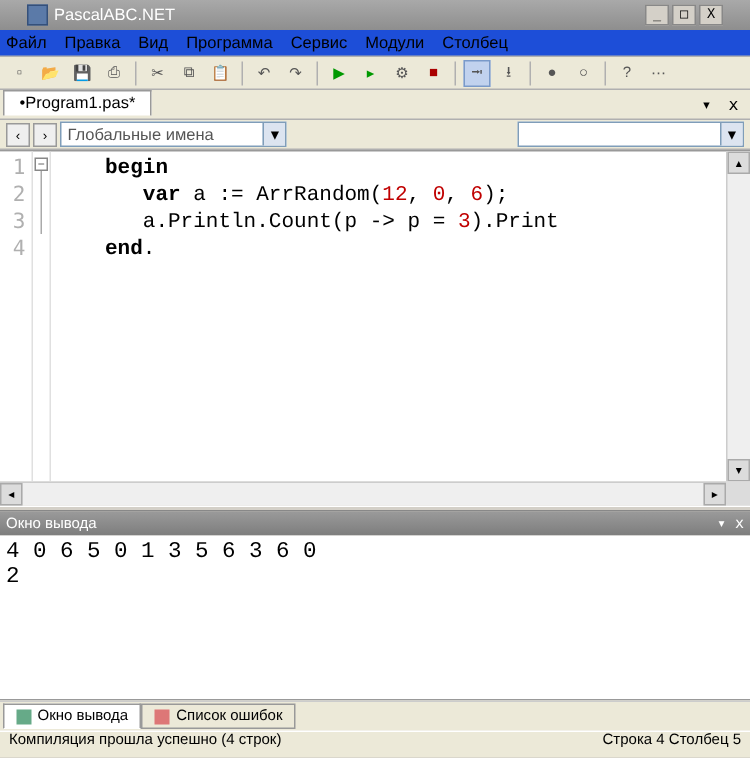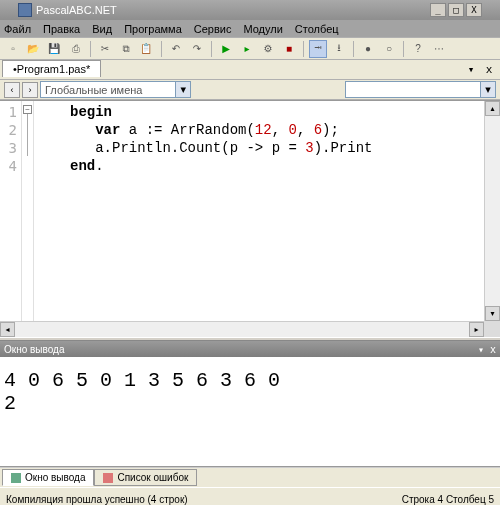--- a/index.html
+++ b/index.html
@@ -1,21 +1,21 @@
 <!DOCTYPE html>
 <html><head>
 <meta charset="utf-8">
 <style>
   * { margin:0; padding:0; box-sizing:border-box; }
   body { font-family: Tahoma, sans-serif; font-size:11px; background:#d4d0c8; width:500px; height:505px; overflow:hidden; display:flex; flex-direction:column; }
   .titlebar { height:20px; background:linear-gradient(#a9a9a9,#8e8e8e); color:#fff; display:flex; align-items:center; padding:0 18px; font-size:11px; }
   .titlebar .icon { width:14px; height:14px; background:#5b7aa8; margin-right:4px; border:1px solid #35507a; }
   .titlebar .sp { flex:1; }
   .winbtn { width:16px; height:14px; background:#d4d0c8; border:1px solid #888; margin-left:2px; display:flex; align-items:center; justify-content:center; font-family:monospace; font-size:9px; color:#000; cursor:pointer; }
-  .menubar { height:18px; background:#a3a3a3; display:flex; align-items:center; padding:0 4px; border-bottom:1px solid #b0b0b0; }
+  .menubar { height:18px; background:#1d4ed8; display:flex; align-items:center; padding:0 4px; border-bottom:1px solid #b0b0b0; }
   .menubar span { margin-right:12px; cursor:pointer; }
   .toolbar { height:22px; background:#ece9d8; display:flex; align-items:center; padding:0 4px; border-bottom:1px solid #b0b0b0; gap:3px; }
   .tbtn { width:18px; height:18px; display:flex; align-items:center; justify-content:center; border:1px solid transparent; cursor:pointer; font-size:10px; color:#555; }
   .tbtn.active { background:#c1d2ee; border:1px solid #7a9ac9; }
   .tsep { width:1px; height:16px; background:#b0b0b0; margin:0 2px; }
   .tabbar { height:20px; background:#ece9d8; display:flex; align-items:flex-start; padding:0 2px; border-bottom:1px solid #b0b0b0; }
   .tab { background:#fff; border:1px solid #999; border-bottom:none; padding:2px 10px; font-size:11px; cursor:pointer; }
   .tabbar .sp { flex:1; }
   .tabclose { width:14px; height:14px; margin:2px; font-family:monospace; display:flex; align-items:center; justify-content:center; cursor:pointer; }
   .searchbar { height:20px; background:#ece9d8; display:flex; align-items:center; padding:2px 4px; border-bottom:1px solid #b0b0b0; gap:2px; }
@@ -31,26 +31,26 @@
   .vscroll { width:16px; background:#efefef; border-left:1px solid #ccc; position:relative; }
   .vscroll .up,.vscroll .dn,.hscroll .lf,.hscroll .rt { width:15px; height:15px; background:#dcdcdc; border:1px solid #aaa; position:absolute; display:flex; align-items:center; justify-content:center; font-size:8px; cursor:pointer; }
   .vscroll .up{top:0;} .vscroll .dn{bottom:0;}
   .hscroll { height:16px; background:#efefef; border-top:1px solid #ccc; position:relative; }
   .hscroll .lf{left:0;} .hscroll .rt{right:16px;}
   .corner{position:absolute; right:0; bottom:0; width:16px; height:16px; background:#dcdcdc;}
   .sizebar{height:4px; background:#d4d0c8; border-top:1px solid #fff; border-bottom:1px solid #888; cursor:row-resize;}
   .panelhead{height:16px; background:linear-gradient(#9a9a9a,#7d7d7d); color:#fff; font-size:10px; display:flex; align-items:center; padding:0 4px;}
   .panelhead .sp{flex:1;}
   .panelhead .x{cursor:pointer; font-family:monospace;}
-  .output{height:110px; background:#fff; font-family:Consolas,'Courier New',monospace; font-size:20px; padding:12px 4px; white-space:pre; overflow:hidden; border-bottom:1px solid #999;}
+  .output{height:110px; background:#fff; font-family:Consolas,'Courier New',monospace; font-size:15px; padding:2px 4px; white-space:pre; overflow:hidden; border-bottom:1px solid #999;}
   .bottabs{height:20px; background:#ece9d8; display:flex; align-items:center; padding:0 2px; gap:0; border-top:1px solid #ccc;}
   .btab{padding:2px 8px; border:1px solid #999; background:#ece9d8; display:flex; align-items:center; gap:4px; font-size:10px; cursor:pointer;}
   .btab.active{background:#fff; border-bottom-color:#fff;}
   .bicon{width:10px; height:10px;}
-  .status{height:18px; background:#ece9d8; border-top:1px solid #fff; display:flex; align-items:flex-end; padding:0 6px; font-size:10px;}
+  .status{height:18px; background:#ece9d8; border-top:1px solid #fff; display:flex; align-items:flex-start; padding:0 6px; font-size:10px;}
   .status .sp{flex:1;}
   .kw{color:#000; font-weight:bold;}
   .num{color:#c00000;}
 </style>
 </head>
 <body>
 
 <div class="titlebar">
   <div class="icon"></div>
   <span>PascalABC.NET</span>

